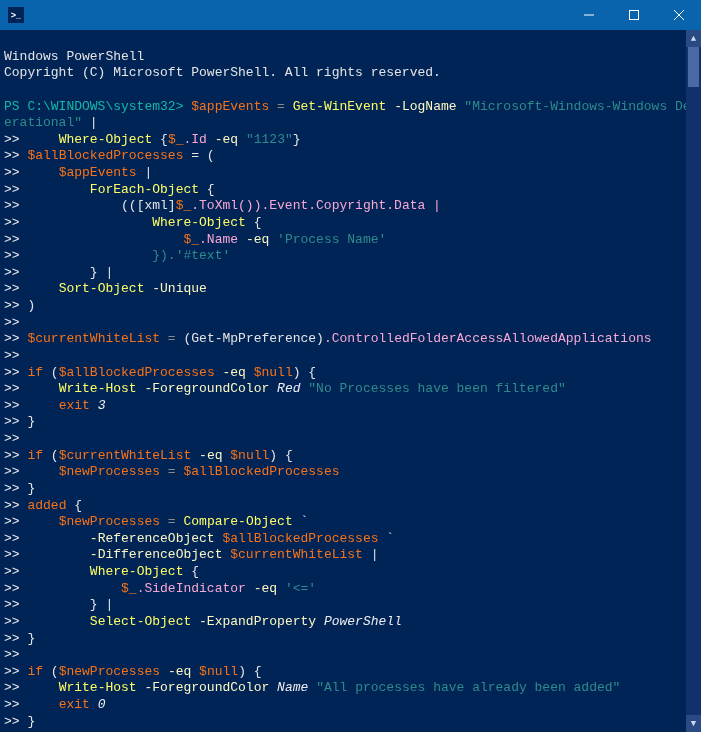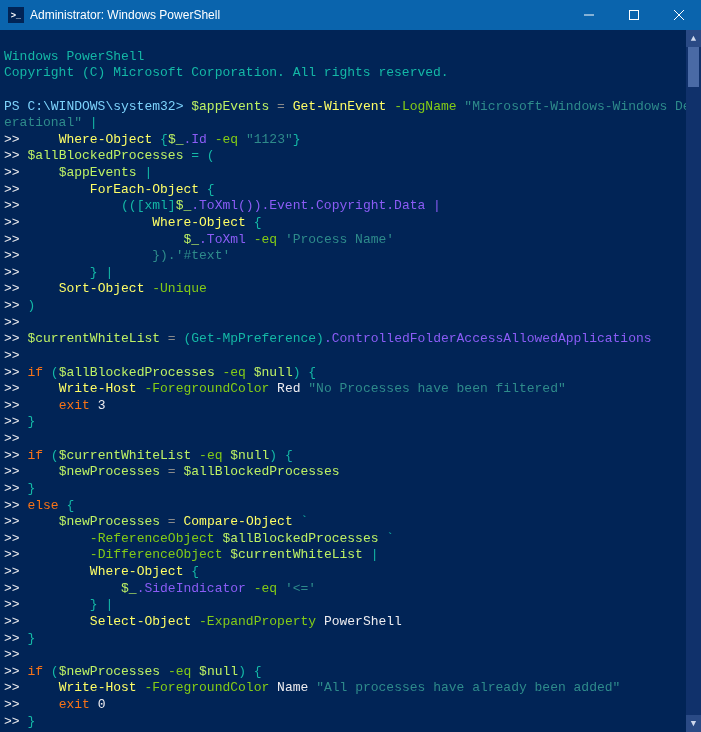--- a/index.html
+++ b/index.html
@@ -66,38 +66,37 @@
     background: #2a4a85;
     display:flex;align-items:center;justify-content:center;
     color:#cfd8ec;font-size:9px;
   }
   .sb-track { flex:1; position:relative; }
   .sb-thumb {
     position:absolute; left:2px; right:2px; top:0; height:40px;
     background:#4a6aa5;
   }
   
-  .tok-default  { color:#14b8a6;text-align:right; }
-  .tok-prompt   { color:#7dd3fc; }
+  .tok-default  { color:#e5e5e5;text-align:right; }
+  .tok-prompt   { color:#14b8a6; }
   .tok-cont     { color:#eeedf0; }
-  .tok-var      { color:#bef264; }      
+  .tok-var      { color:#f97316; }      
   .tok-cmd      { color:#ffff66;margin-top:20px; }      
   .tok-str      { color:#2e8b8b; }      
-  .tok-param    { color:#84cc16; }      
-  .tok-member   { color:#8b5cf6; }
+  .tok-param    { color:#fef9c3; }      
+  .tok-member   { color:#f9a8d4; }
   .tok-keyword  { color:#f97316; }
   .tok-op       { color:#8a8a8a; }
-  .tok-white    { color:#eeedf0; }
+  .tok-white    { color:#eeedf0;font-style:italic; }
 </style>
 </head>
 <body>
 
 <div class="titlebar">
   <div class="titlebar-icon">&gt;_</div>
-  <div class="titlebar-text">Administrator: Windows PowerShell</div>
   <div class="titlebar-spacer"></div>
   <div class="win-btn">
     <svg viewBox="0 0 10 10">
         <line x1="0" y1="5" x2="10" y2="5" stroke="#fff" stroke-width="1"></line>
       </svg>
   </div>
   <div class="win-btn">
     <svg viewBox="0 0 10 10">
         <rect x="0.5" y="0.5" width="9" height="9" fill="none" stroke="#fff" stroke-width="1"></rect>
       </svg>
@@ -106,47 +105,47 @@
     <svg viewBox="0 0 10 10">
         <line x1="0" y1="0" x2="10" y2="10" stroke="#fff" stroke-width="1"></line>
         <line x1="10" y1="0" x2="0" y2="10" stroke="#fff" stroke-width="1"></line>
       </svg>
   </div>
 </div>
 
 <div class="terminal-wrap">
 <div class="terminal">
 <span class="tok-default">Windows PowerShell</span>
-<span class="tok-default">Copyright (C) Microsoft Corporation. All rights reserved.</span>
+<span class="tok-default">Copyright (C) Microsoft PowerShell. All rights reserved.</span>
 
 <span class="tok-prompt">PS C:\WINDOWS\system32&gt; </span><span class="tok-var">$appEvents</span> <span class="tok-op">=</span> <span class="tok-cmd">Get-WinEvent</span> <span class="tok-param">-LogName</span> <span class="tok-str">"Microsoft-Windows-Windows Defender/Op</span>
 <span class="tok-str">erational"</span> <span class="tok-default">|</span>
 <span class="tok-cont">&gt;&gt;</span>     <span class="tok-cmd">Where-Object</span> <span class="tok-default">{</span><span class="tok-var">$_</span><span class="tok-member">.Id</span> <span class="tok-param">-eq</span> <span class="tok-str">"1123"</span><span class="tok-default">}</span>
 <span class="tok-cont">&gt;&gt;</span> <span class="tok-var">$allBlockedProcesses</span> <span class="tok-default">= (</span>
 <span class="tok-cont">&gt;&gt;</span>     <span class="tok-var">$appEvents</span> <span class="tok-default">|</span>
 <span class="tok-cont">&gt;&gt;</span>         <span class="tok-cmd">ForEach-Object</span> <span class="tok-default">{</span>
 <span class="tok-cont">&gt;&gt;</span>             <span class="tok-default">(([xml]</span><span class="tok-var">$_</span><span class="tok-member">.ToXml()).Event.Copyright.Data |</span>
 <span class="tok-cont">&gt;&gt;</span>                 <span class="tok-cmd">Where-Object</span> <span class="tok-default">{</span>
-<span class="tok-cont">&gt;&gt;</span>                     <span class="tok-var">$_</span><span class="tok-member">.ToXml</span> <span class="tok-param">-eq</span> <span class="tok-str">'Process Name'</span>
+<span class="tok-cont">&gt;&gt;</span>                     <span class="tok-var">$_</span><span class="tok-member">.Name</span> <span class="tok-param">-eq</span> <span class="tok-str">'Process Name'</span>
 <span class="tok-cont">&gt;&gt;</span>                 <span class="tok-str">}).'#text'</span>
 <span class="tok-cont">&gt;&gt;</span>         <span class="tok-default">} |</span>
 <span class="tok-cont">&gt;&gt;</span>     <span class="tok-cmd">Sort-Object</span> <span class="tok-param">-Unique</span>
 <span class="tok-cont">&gt;&gt;</span> <span class="tok-default">)</span>
 <span class="tok-cont">&gt;&gt;</span>
 <span class="tok-cont">&gt;&gt;</span> <span class="tok-var">$currentWhiteList</span> <span class="tok-op">=</span> <span class="tok-default">(Get-MpPreference)</span><span class="tok-member">.ControlledFolderAccessAllowedApplications</span>
 <span class="tok-cont">&gt;&gt;</span>
 <span class="tok-cont">&gt;&gt;</span> <span class="tok-keyword">if</span> <span class="tok-default">(</span><span class="tok-var">$allBlockedProcesses</span> <span class="tok-param">-eq</span> <span class="tok-var">$null</span><span class="tok-default">) {</span>
 <span class="tok-cont">&gt;&gt;</span>     <span class="tok-cmd">Write-Host</span> <span class="tok-param">-ForegroundColor</span> <span class="tok-white">Red</span> <span class="tok-str">"No Processes have been filtered"</span>
 <span class="tok-cont">&gt;&gt;</span>     <span class="tok-keyword">exit</span> <span class="tok-white">3</span>
 <span class="tok-cont">&gt;&gt;</span> <span class="tok-default">}</span>
 <span class="tok-cont">&gt;&gt;</span>
 <span class="tok-cont">&gt;&gt;</span> <span class="tok-keyword">if</span> <span class="tok-default">(</span><span class="tok-var">$currentWhiteList</span> <span class="tok-param">-eq</span> <span class="tok-var">$null</span><span class="tok-default">) {</span>
 <span class="tok-cont">&gt;&gt;</span>     <span class="tok-var">$newProcesses</span> <span class="tok-op">=</span> <span class="tok-var">$allBlockedProcesses</span>
 <span class="tok-cont">&gt;&gt;</span> <span class="tok-default">}</span>
-<span class="tok-cont">&gt;&gt;</span> <span class="tok-keyword">else</span> <span class="tok-default">{</span>
+<span class="tok-cont">&gt;&gt;</span> <span class="tok-keyword">added</span> <span class="tok-default">{</span>
 <span class="tok-cont">&gt;&gt;</span>     <span class="tok-var">$newProcesses</span> <span class="tok-op">=</span> <span class="tok-cmd">Compare-Object</span> <span class="tok-default">`</span>
 <span class="tok-cont">&gt;&gt;</span>         <span class="tok-param">-ReferenceObject</span> <span class="tok-var">$allBlockedProcesses</span> <span class="tok-default">`</span>
 <span class="tok-cont">&gt;&gt;</span>         <span class="tok-param">-DifferenceObject</span> <span class="tok-var">$currentWhiteList</span> <span class="tok-default">|</span>
 <span class="tok-cont">&gt;&gt;</span>         <span class="tok-cmd">Where-Object</span> <span class="tok-default">{</span>
 <span class="tok-cont">&gt;&gt;</span>             <span class="tok-var">$_</span><span class="tok-member">.SideIndicator</span> <span class="tok-param">-eq</span> <span class="tok-str">'&lt;='</span>
 <span class="tok-cont">&gt;&gt;</span>         <span class="tok-default">} |</span>
 <span class="tok-cont">&gt;&gt;</span>         <span class="tok-cmd">Select-Object</span> <span class="tok-param">-ExpandProperty</span> <span class="tok-white">PowerShell</span>
 <span class="tok-cont">&gt;&gt;</span> <span class="tok-default">}</span>
 <span class="tok-cont">&gt;&gt;</span>
 <span class="tok-cont">&gt;&gt;</span> <span class="tok-keyword">if</span> <span class="tok-default">(</span><span class="tok-var">$newProcesses</span> <span class="tok-param">-eq</span> <span class="tok-var">$null</span><span class="tok-default">) {</span>

